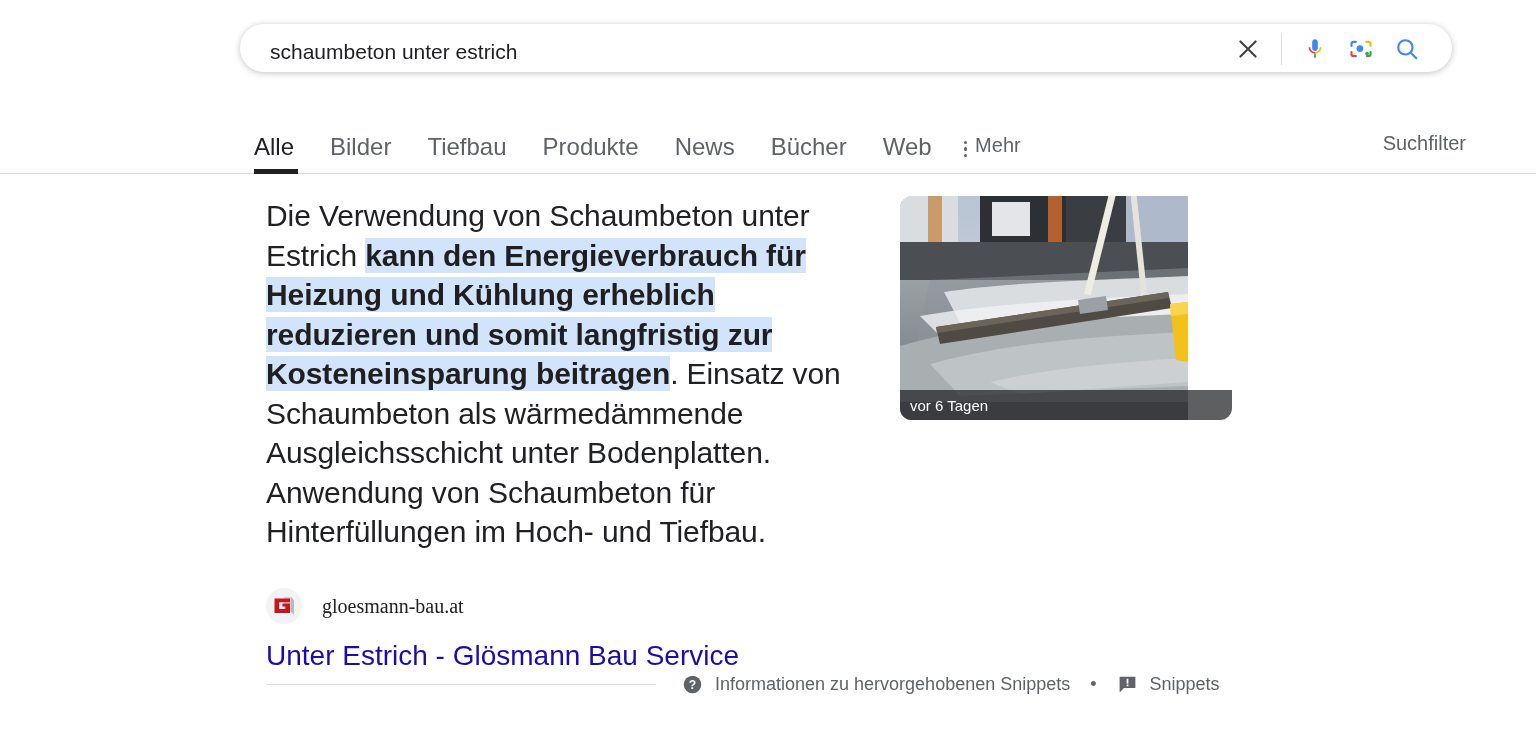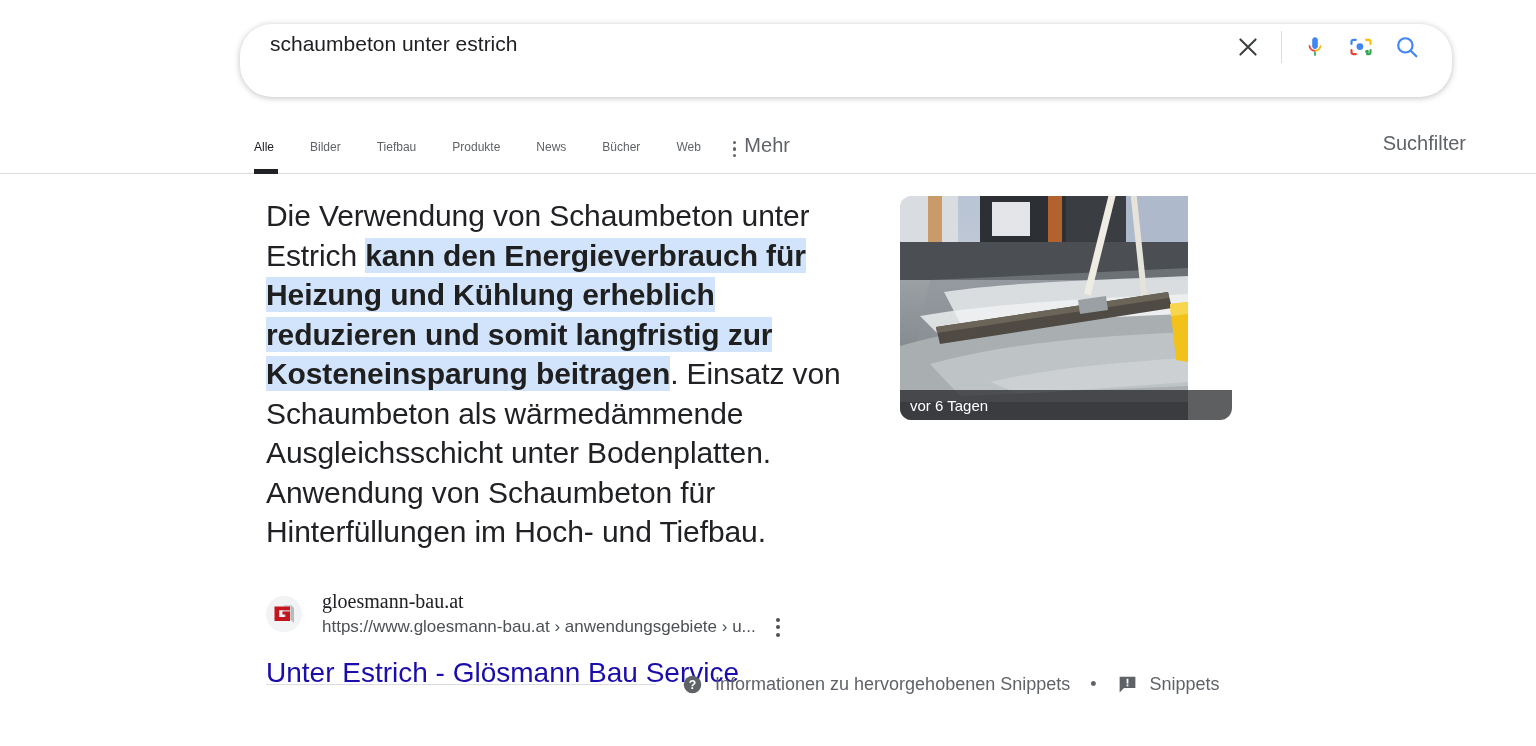--- a/index.html
+++ b/index.html
@@ -36,27 +36,27 @@
   .l-b { color: #4285F4; }
   .l-r { color: #EA4335; }
   .l-y { color: #FBBC05; }
   .l-g { color: #34A853; }
 
   .searchbar {
     position: absolute;
     left: 240px;
     top: 24px;
     width: 1212px;
-    height: 73px;
+    height: 48px;
     box-sizing: border-box;
     border-radius: 32px;
     background: #fff;
     box-shadow: 0 1px 6px rgba(32,33,36,.28);
     display: flex;
-    align-items: flex-start;
+    align-items: flex-end;
   }
   .search-input {
     flex: 1;
     border: none;
     outline: none;
     background: transparent;
     font-family: "Liberation Sans", sans-serif;
     font-size: 21px;
     color: #202124;
     padding: 0 0 0 30px;
@@ -94,21 +94,21 @@
     box-sizing: border-box;
   }
   .tabs {
     display: flex;
     align-items: flex-end;
     height: 100%;
     gap: 0px;
   }
   .tab {
     position: relative;
-    font-size: 12px;
+    font-size: 24px;
     color: #5f6368;
     padding: 0 18px 16px 18px;
     cursor: pointer;
     white-space: nowrap;
     line-height: 20px;
     text-align: center;
   }
   .tab:first-child { padding-left: 14px; }
   .tab.active {
     color: #202124;
@@ -449,28 +449,20 @@
     <div class="favicon">
       <svg width="26" height="26" viewBox="0 0 26 26" aria-hidden="true">
         <path d="M20 4 L23 7 L23 22 L20 19 Z" fill="#b7bbbd"></path>
         <path d="M13 4 L20 4 L20 19 L13 19 Z" fill="#cfd2d4"></path>
         <path d="M3.5 5.5 L19 5.5 L19 9.2 L8.2 9.2 L8.2 16 L14.4 16 L14.4 13.6 L11.4 13.6 L11.4 10.6 L19 10.6 L19 20 L3.5 20 Z" fill="#c4161c"></path>
       </svg>
     </div>
 
     <div class="source-meta">
       <div class="site-name">gloesmann-bau.at</div>
-      <div class="url-line">
-        <div class="site-url">https://www.gloesmann-bau.at › anwendungsgebiete › u...</div>
-        <div class="dots-menu">
-            <i></i>
-            <i></i>
-            <i></i>
-          </div>
-      </div>
     </div>
   </div>
 
   <a class="result-title" href="#">Unter Estrich - Glösmann Bau Service</a>
 </div>
 
 <div class="footer-row">
   <div class="hr"></div>
   <div class="footer-links">
 

